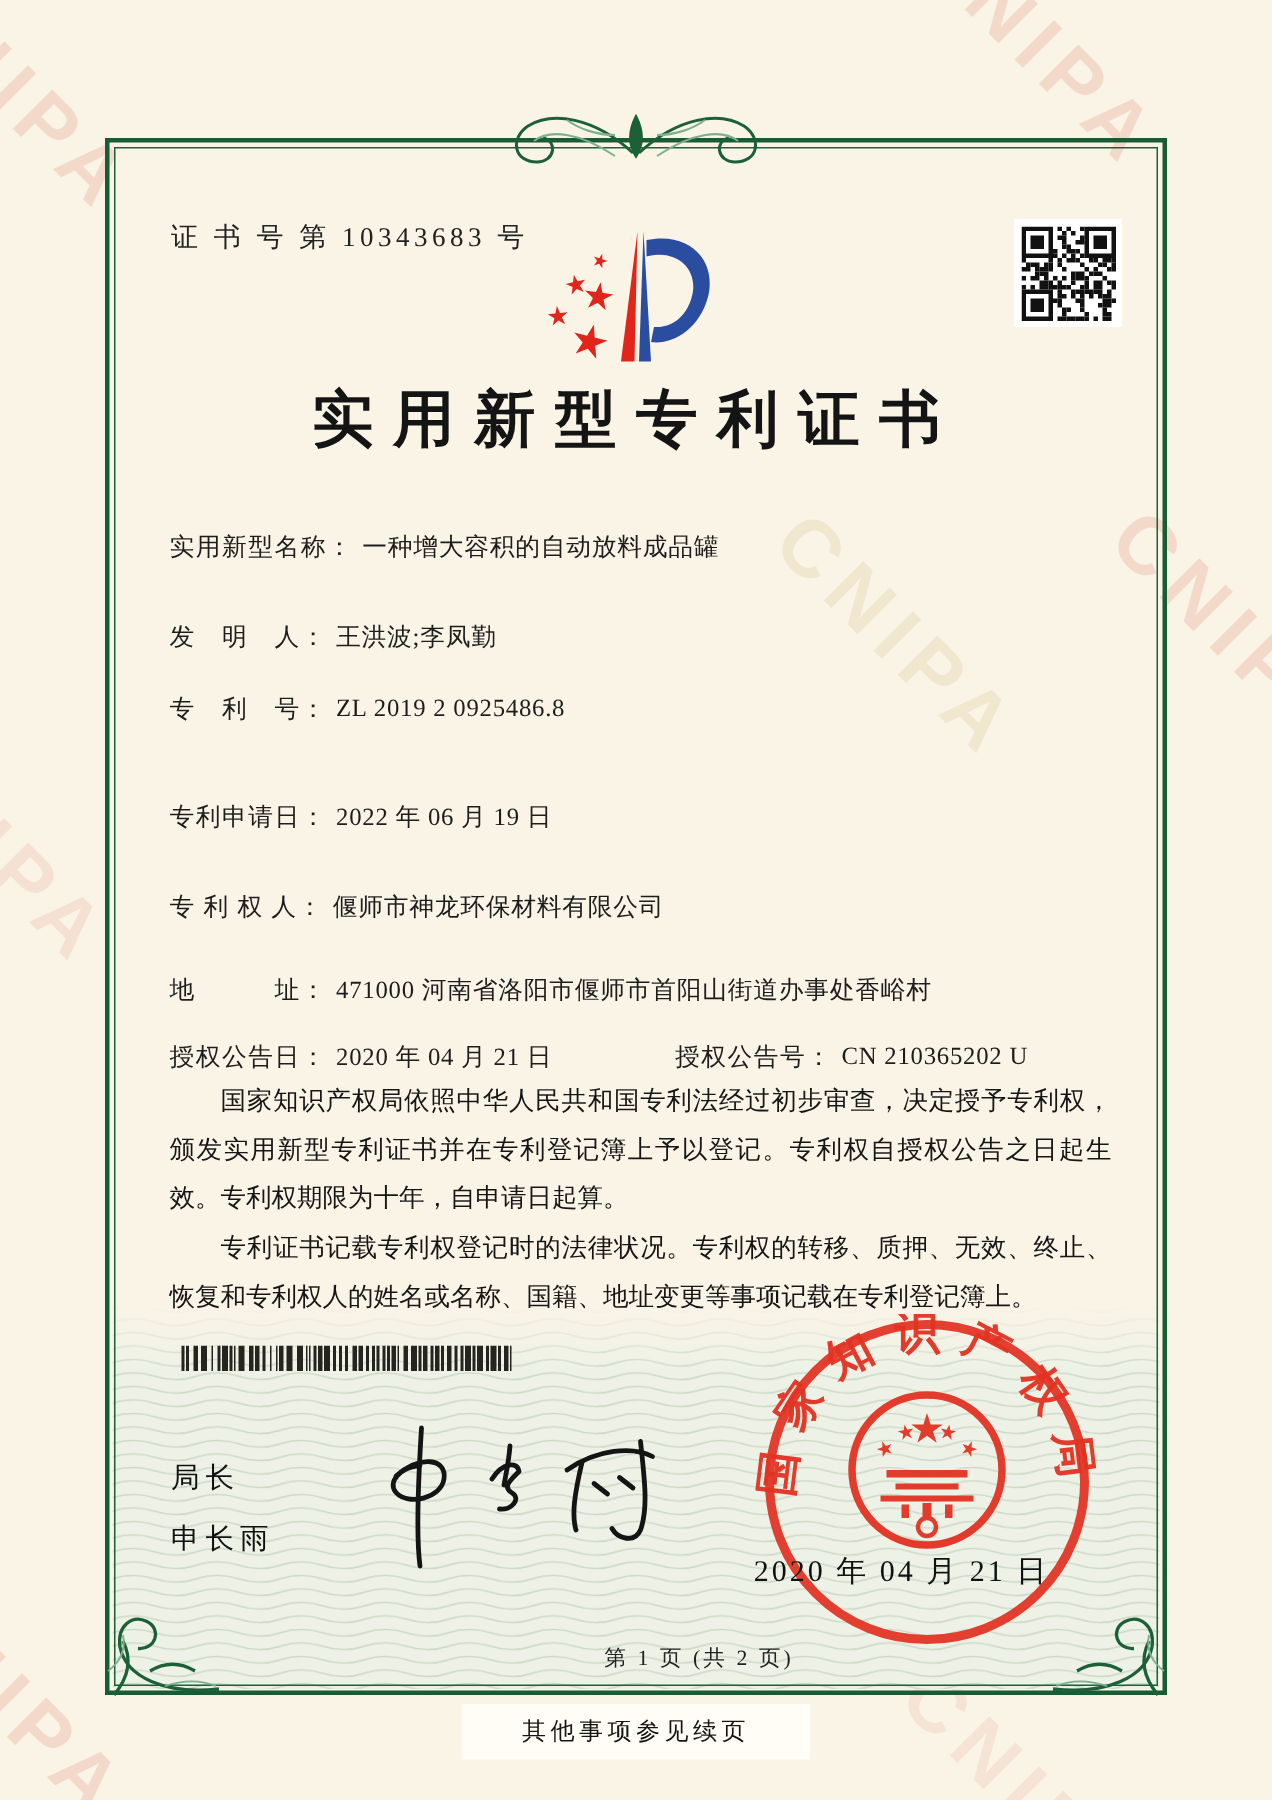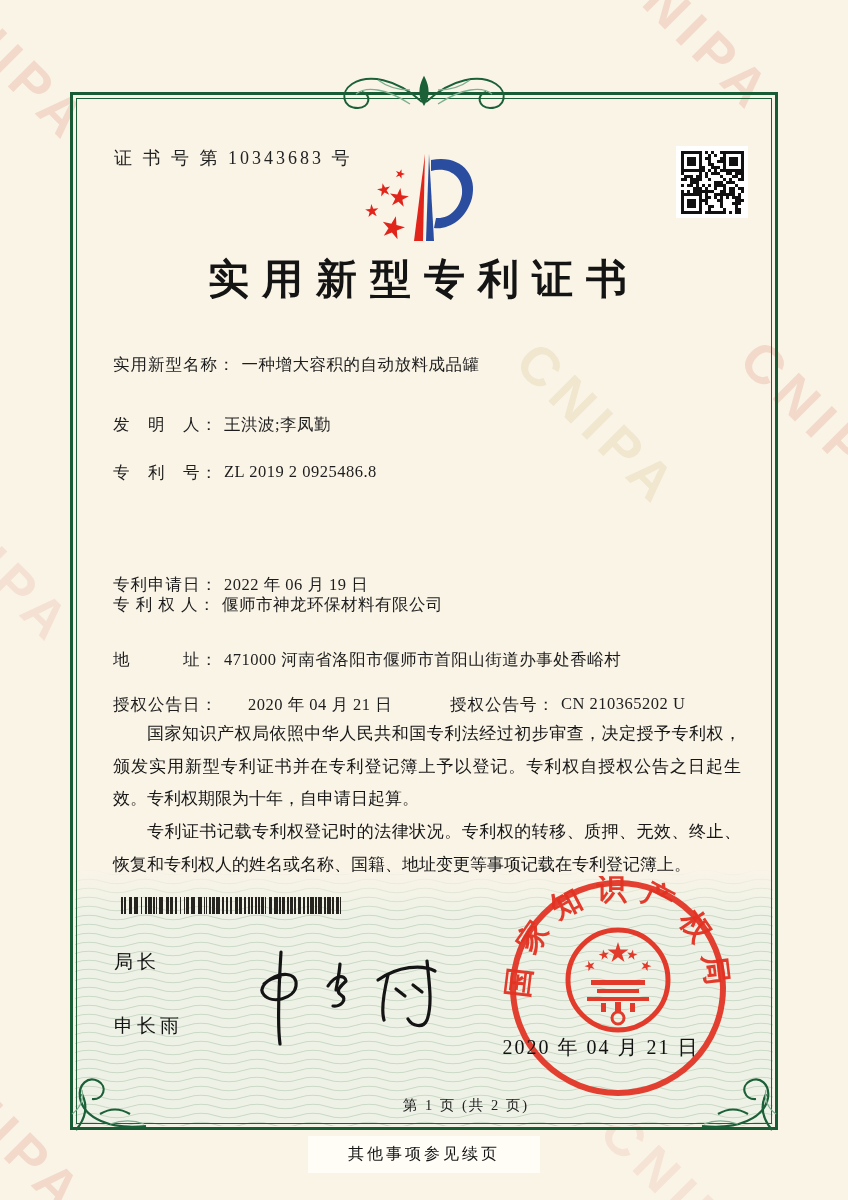--- a/index.html
+++ b/index.html
@@ -292,33 +292,33 @@
   <span class="val">一种增大容积的自动放料成品罐</span>
 </div>
 <div class="field-row" style="top:414px;">
   <span class="lbl">发　明　人：</span>
   <span class="val">王洪波;李凤勤</span>
 </div>
 <div class="field-row" style="top:462px;">
   <span class="lbl">专　利　号：</span>
   <span class="val">ZL 2019 2 0925486.8</span>
 </div>
-<div class="field-row" style="top:534px;margin-top:40px;">
+<div class="field-row" style="top:534px;">
   <span class="lbl">专利申请日：</span>
   <span class="val">2022 年 06 月 19 日</span>
 </div>
 <div class="field-row" style="top:594px;">
   <span class="lbl">专 利 权 人：</span>
   <span class="val">偃师市神龙环保材料有限公司</span>
 </div>
 <div class="field-row" style="top:649px;">
   <span class="lbl">地　　　址：</span>
   <span class="val">471000 河南省洛阳市偃师市首阳山街道办事处香峪村</span>
 </div>
-<div class="field-row" style="top:694px;gap:24px;">
+<div class="field-row" style="top:694px;">
   <span class="lbl">授权公告日：</span>
   <span class="val">2020 年 04 月 21 日</span>
 </div>
 <div class="field-row" style="top:694px;left:450px;">
   <span class="lbl">授权公告号：</span>
   <span class="val">CN 210365202 U</span>
 </div>
 
 <div class="body-text">
   <p>国家知识产权局依照中华人民共和国专利法经过初步审查，决定授予专利权，颁发实用新型专利证书并在专利登记簿上予以登记。专利权自授权公告之日起生效。专利权期限为十年，自申请日起算。</p>
@@ -376,21 +376,21 @@
       <rect x="194" y="0" width="2" height="17" fill="#26241f"></rect>
       <rect x="197" y="0" width="4" height="17" fill="#26241f"></rect>
       <rect x="203" y="0" width="2" height="17" fill="#26241f"></rect>
       <rect x="206" y="0" width="4" height="17" fill="#26241f"></rect>
       <rect x="211" y="0" width="2" height="17" fill="#26241f"></rect>
       <rect x="215" y="0" width="3" height="17" fill="#26241f"></rect>
       <rect x="219" y="0" width="1" height="17" fill="#26241f"></rect>
     </g>
 </svg>
 
-<div class="officer" style="top:949px;">局长</div>
+<div class="officer" style="top:972px;">局长</div>
 <div class="officer" style="top:1013px;">申长雨</div>
 
 <svg class="abs" style="left:222px;top:944px;" width="230" height="106" viewBox="0 0 230 106">
   <g fill="none" stroke="#141414" stroke-width="3.2" stroke-linecap="round" stroke-linejoin="round">
     <path d="M42,40 C58,26 76,28 74,42 C72,55 50,60 42,51 C36,44 45,34 58,33"></path>
     <path d="M59,8 C57,40 55,78 58,100"></path>
     <path d="M106,42 C113,31 123,30 124,37 C118,43 113,47 119,51 C126,55 119,63 111,62"></path>
     <path d="M118,20 C117,32 115,40 114,46"></path>
     <path d="M156,36 C176,22 200,20 213,27"></path>
     <path d="M166,31 C161,52 159,66 162,76"></path>

